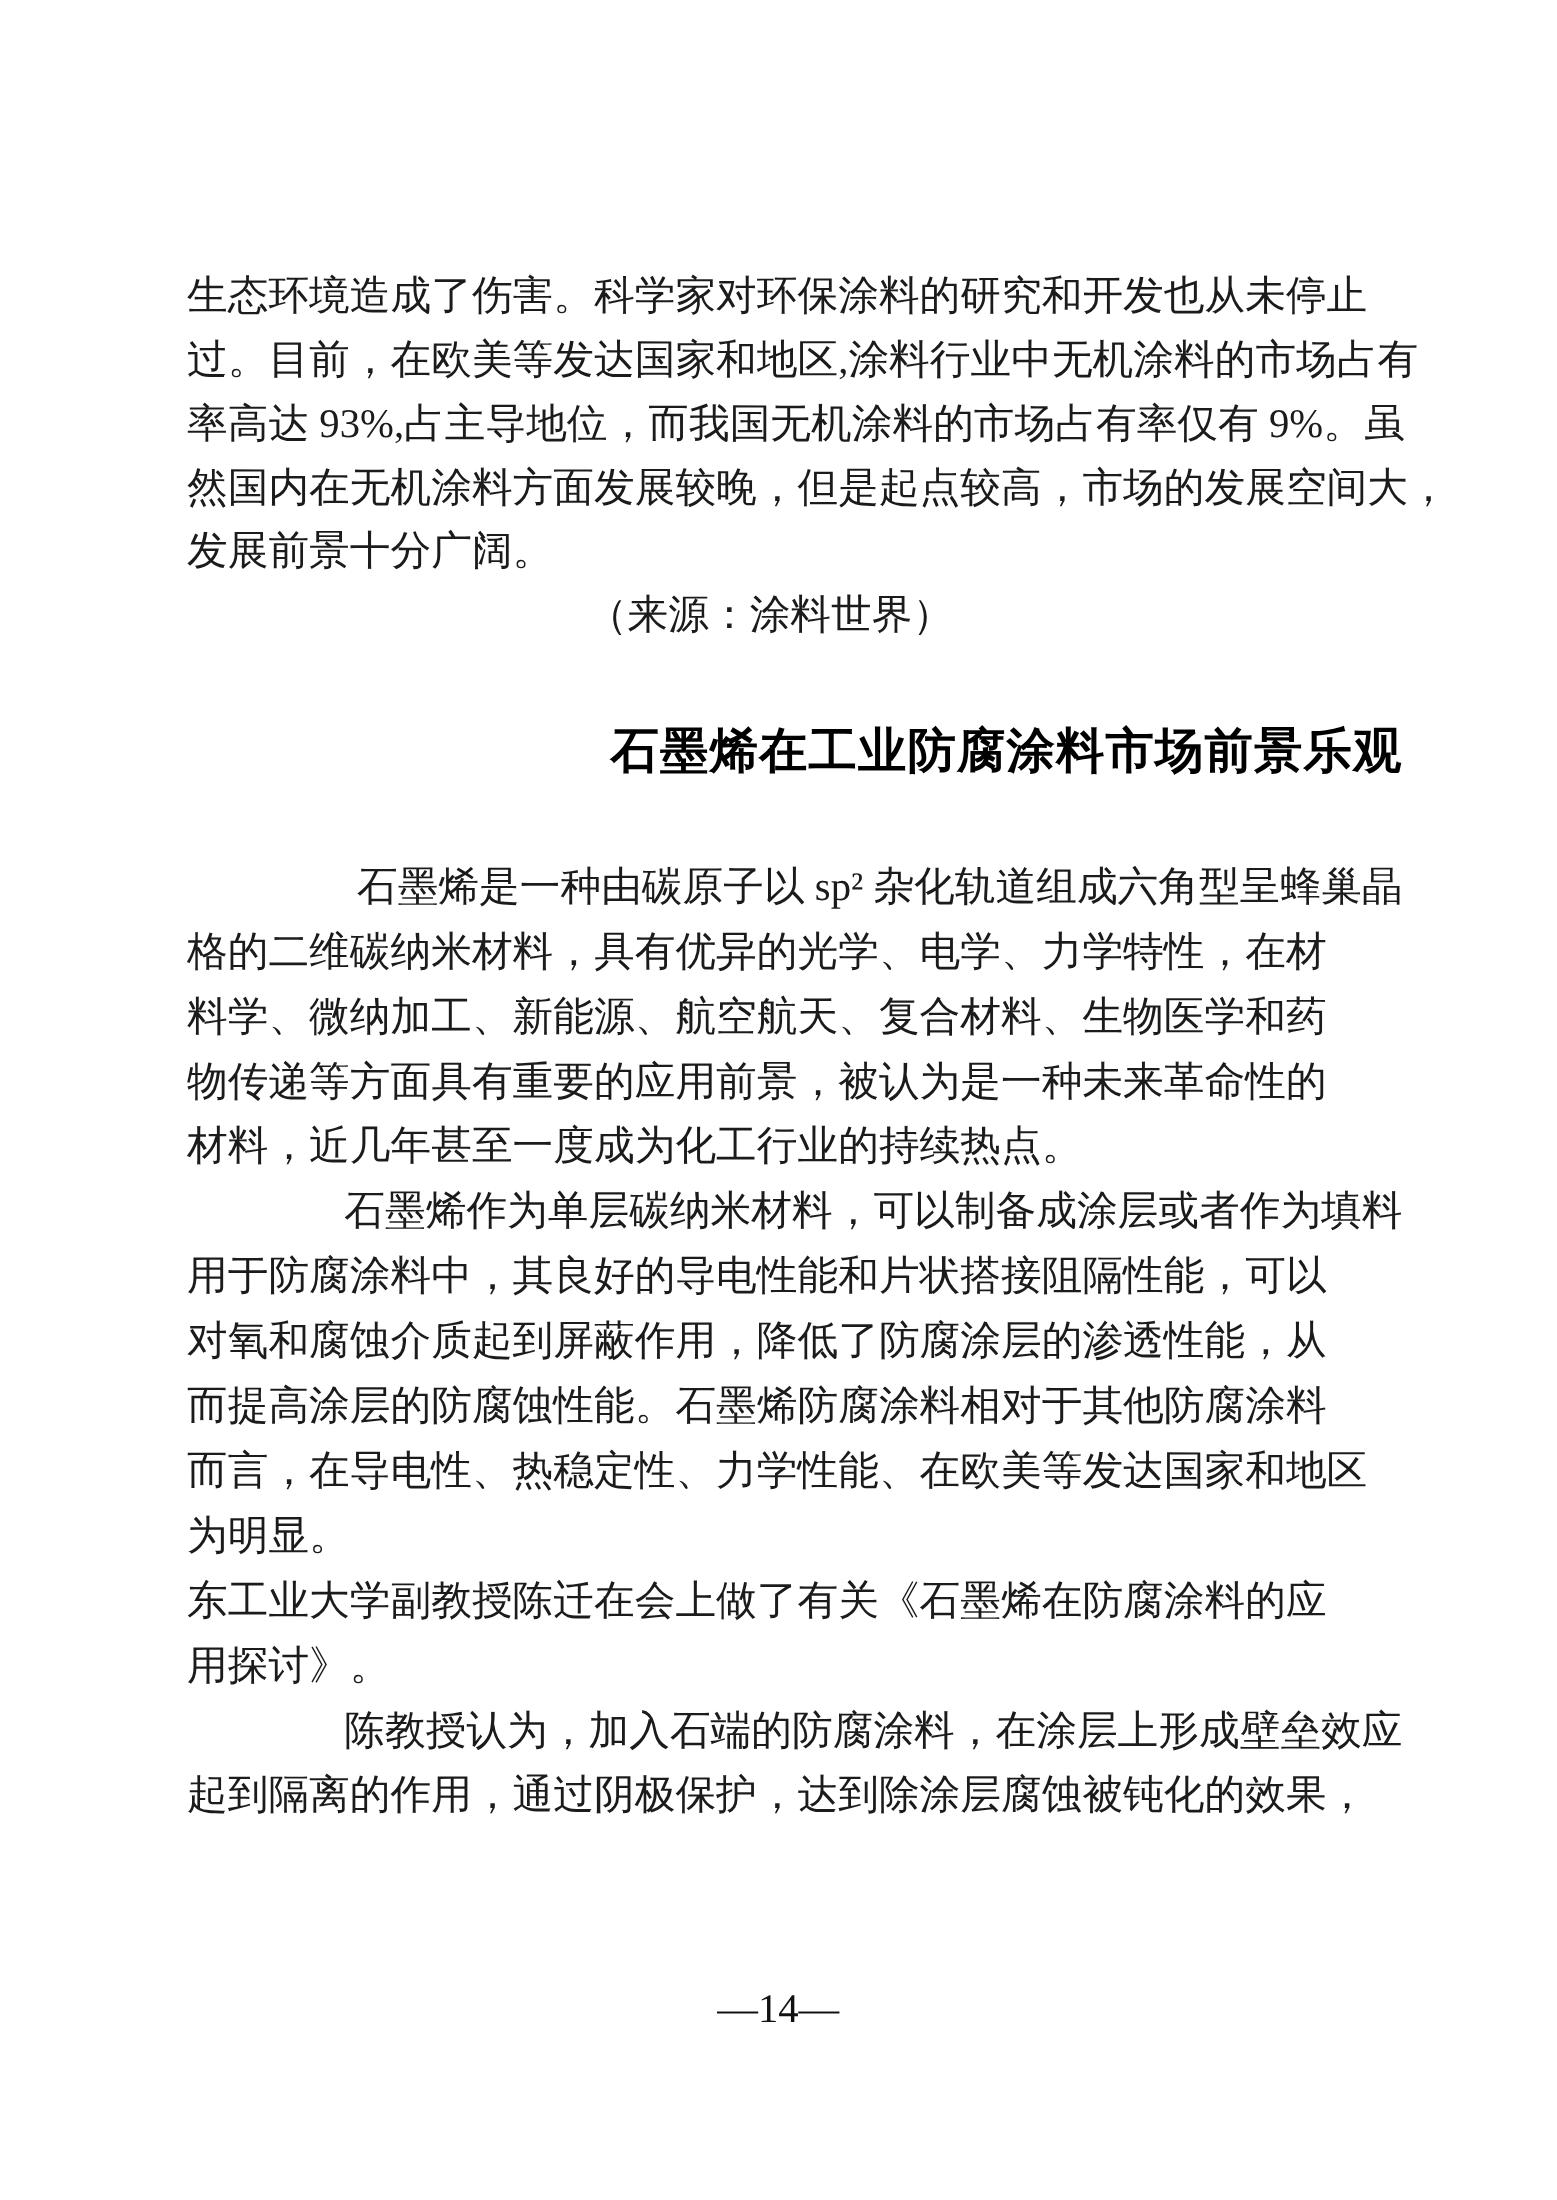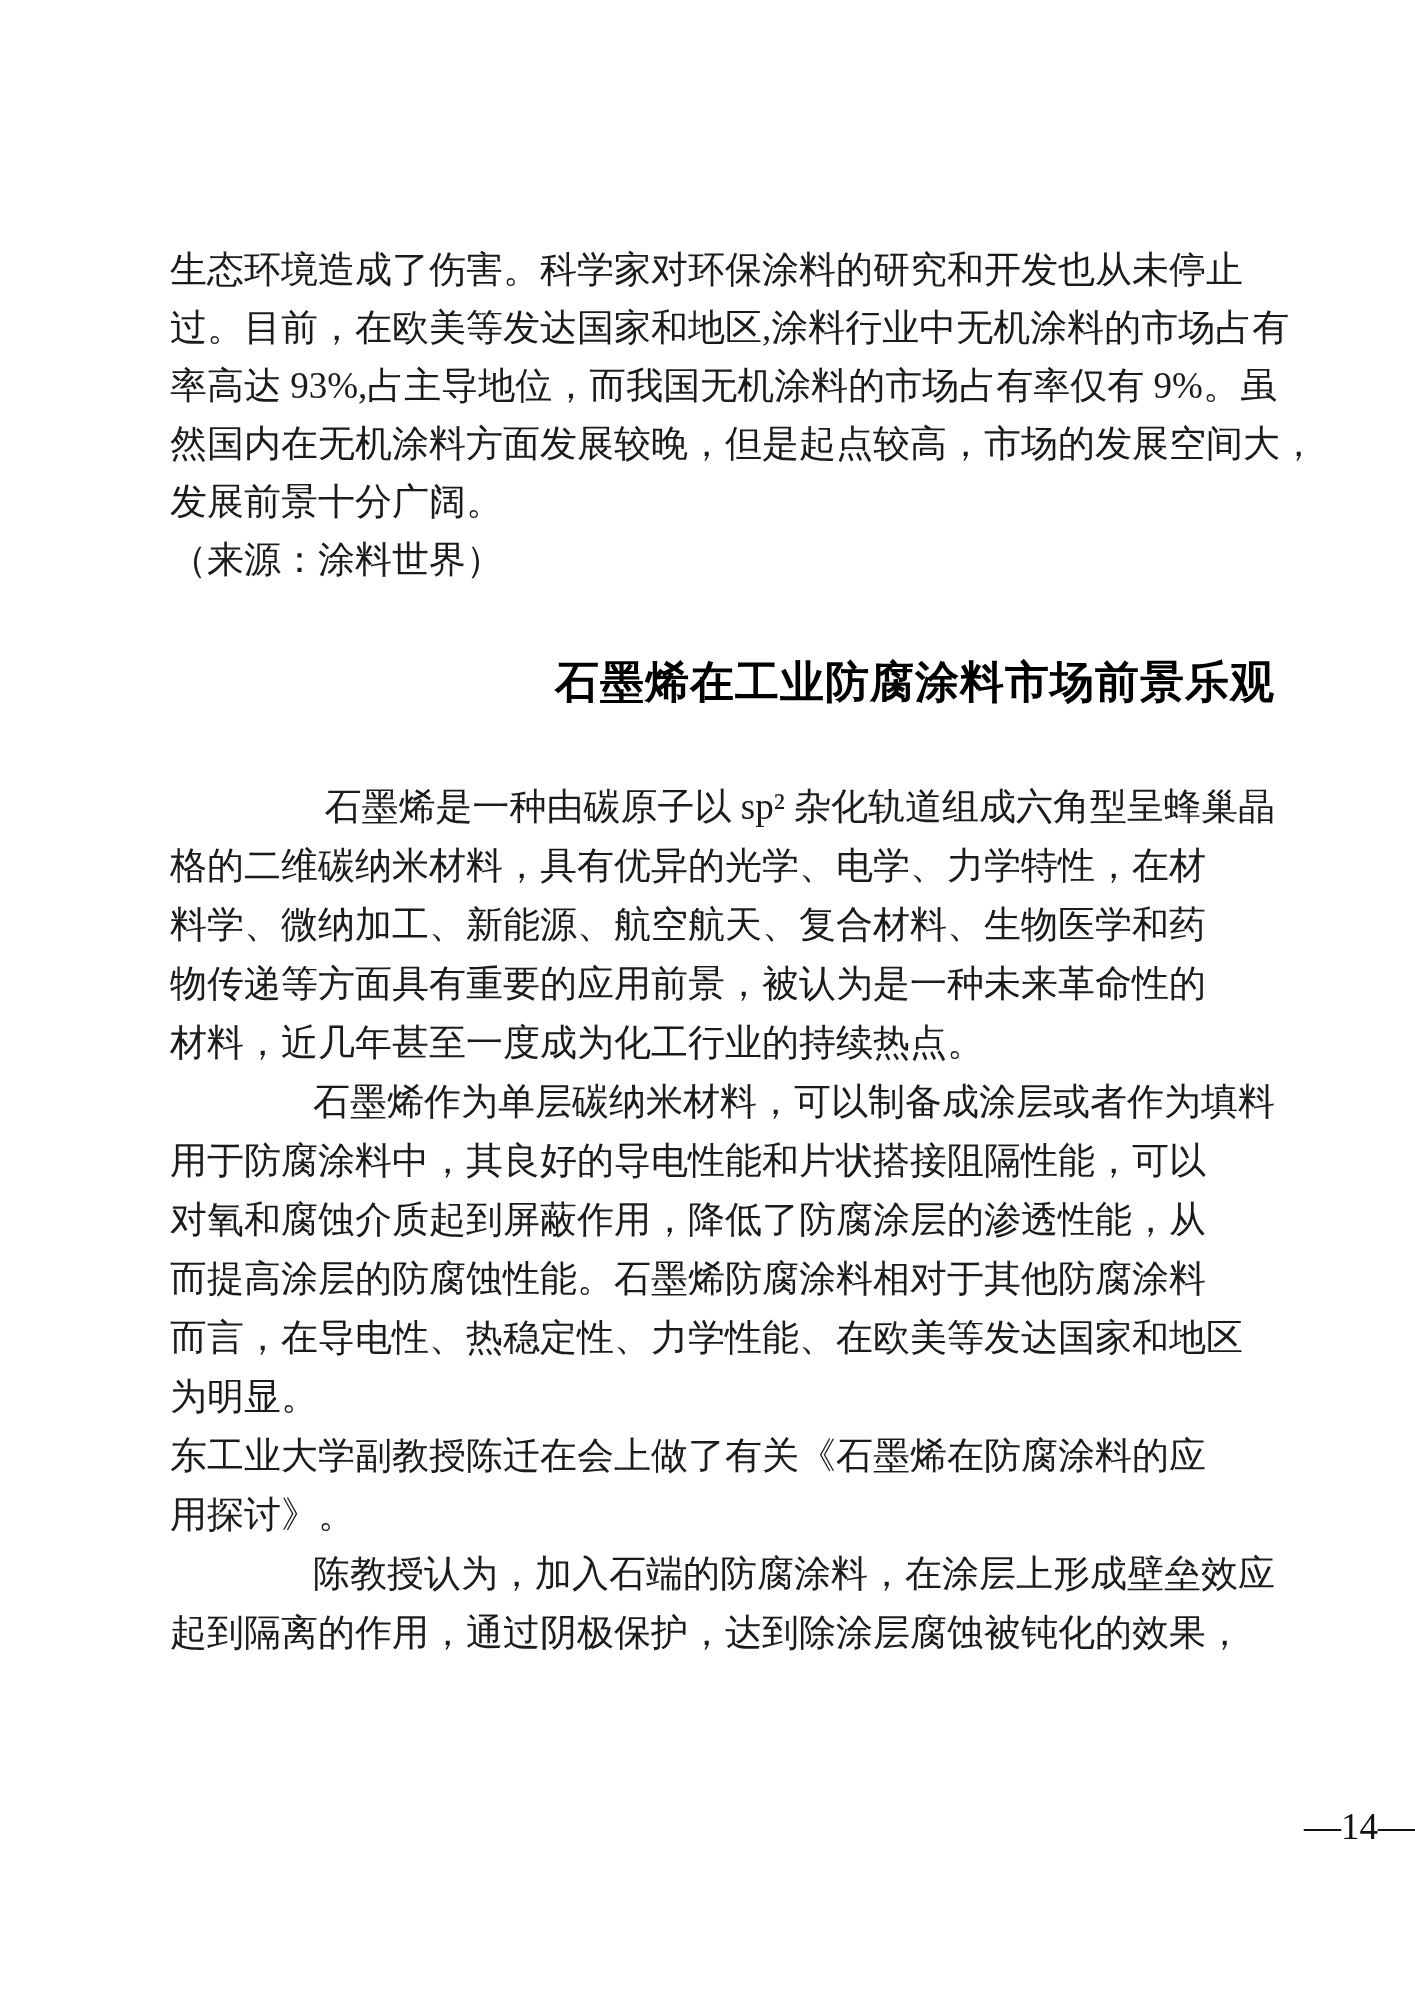--- a/index.html
+++ b/index.html
@@ -24,41 +24,41 @@
     line-height: 58px;
   }
   .ln {
     white-space: nowrap;
   }
   .ln.indent {
     padding-left: 76px;
     text-align: right;
   }
   .source {
-    text-align: left;
+    text-align: center;
     padding-right: 45px;
   }
   .heading {
     font-size: 44px;
     font-weight: bold;
     text-align: right;
     line-height: 60px;
     margin: 64px 0 64px 0;
     letter-spacing: 1px;
     color: #000000;
   }
   .article .ln {
     line-height: 59px;
   }
   .page-number {
     position: absolute;
     top: 1806px;
     left: 0;
     width: 1415px;
-    text-align: right;
+    text-align: center;
     font-size: 37px;
     line-height: 42px;
     color: #111111;
   }
 </style>
 </head>
 <body>
 
 <div class="text-col">
 

